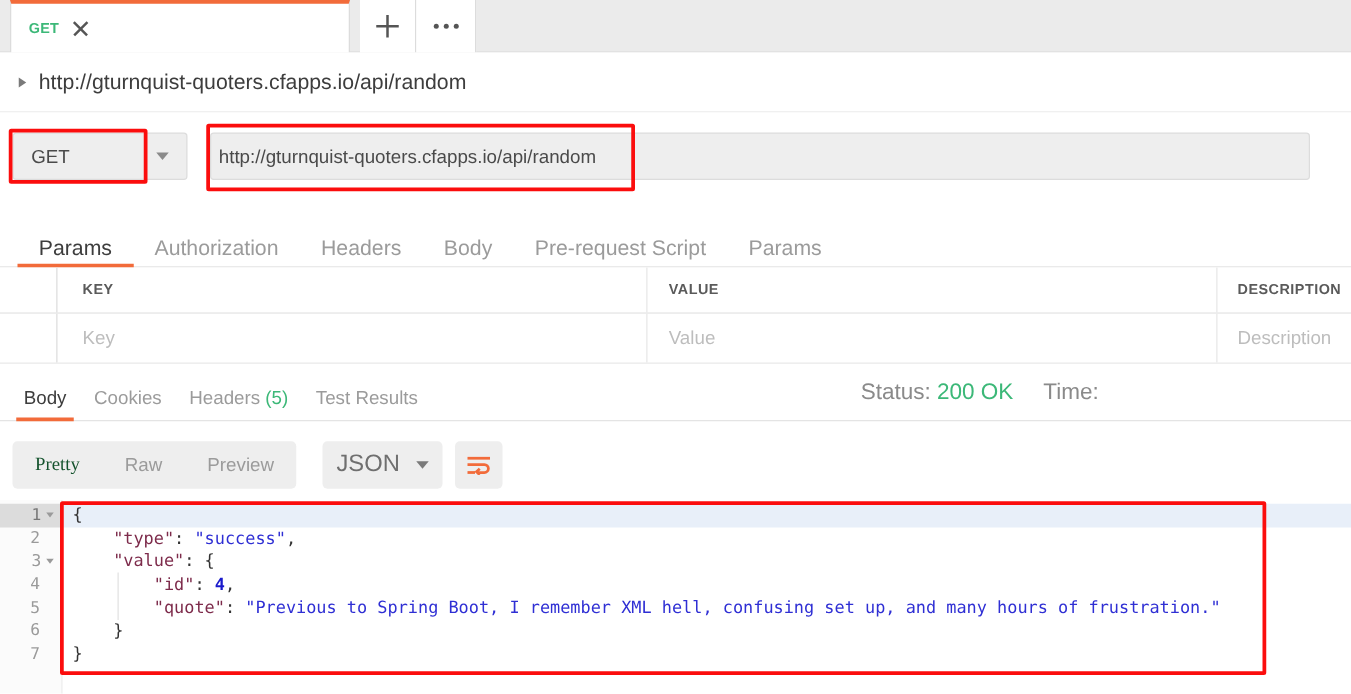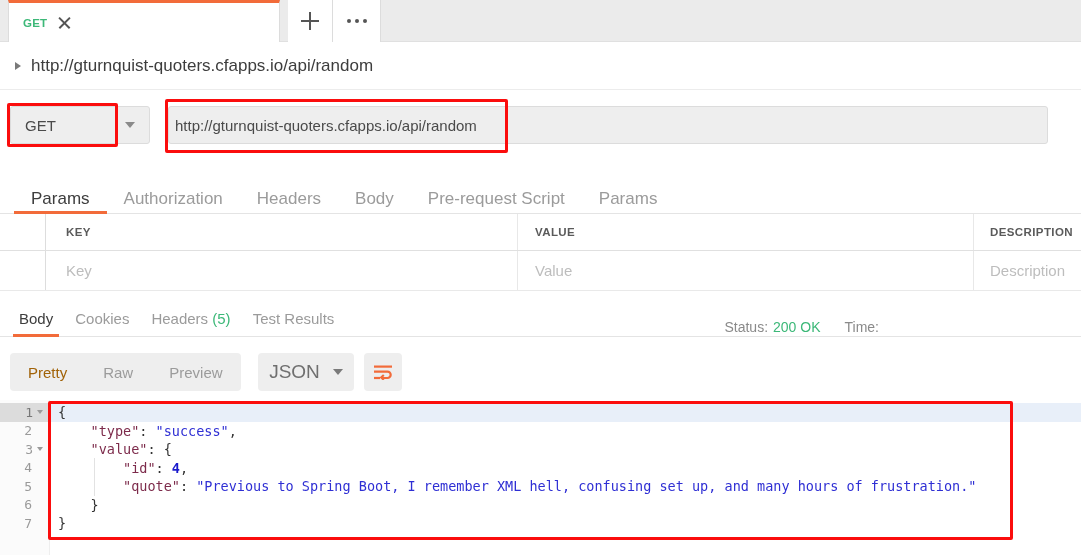--- a/index.html
+++ b/index.html
@@ -133,34 +133,34 @@
     font-size:15px; color:#9b9b9b; padding:0 11px 9px 11px;
     position:relative; cursor:pointer; white-space:nowrap;
   }
   .rstab.active{ color:#3d3d3d; }
   .rstab.active::after{
     content:""; position:absolute; left:5px; right:5px; bottom:-1px; height:3px;
     background:#f26b3a;
   }
   .hdr-count{ color:#3cb878; }
   .status-area{
-    position:absolute; right:0; top:319px; display:flex; align-items:center;
-    font-size:14px; color:#8a8a8a; gap:5px; padding-right:0px;
+    position:absolute; right:0; top:303px; display:flex; align-items:center;
+    font-size:18px; color:#8a8a8a; gap:5px; padding-right:0px;
   }
   .status-val{ color:#3cb878; }
   .status-gap{ width:14px; display:inline-block; }
 
   
   .bodybar{ position:absolute; left:0; top:353px; width:1081px; height:42px; }
   .seg{
     position:absolute; left:10px; top:0; height:38px; background:#eeeeee;
     border-radius:4px; display:flex; align-items:center;
   }
   .segbtn{ font-size:15px; color:#9b9b9b; padding:0 18px; cursor:pointer; }
-  .segbtn.active{ color:#a16207; }
+  .segbtn.active{ color:#14532d;font-family:Liberation Serif, serif; }
   .fmt{
     position:absolute; left:258px; top:0; height:38px; width:96px;
     background:#eeeeee; border-radius:4px;
     display:flex; align-items:center; justify-content:center; gap:13px;
   }
   .fmt-label{ font-size:19px; color:#6f6f6f; }
   .fmt-caret{
     width:0;height:0;border-top:6px solid #7a7a7a;
     border-left:5px solid transparent;border-right:5px solid transparent;
   }

